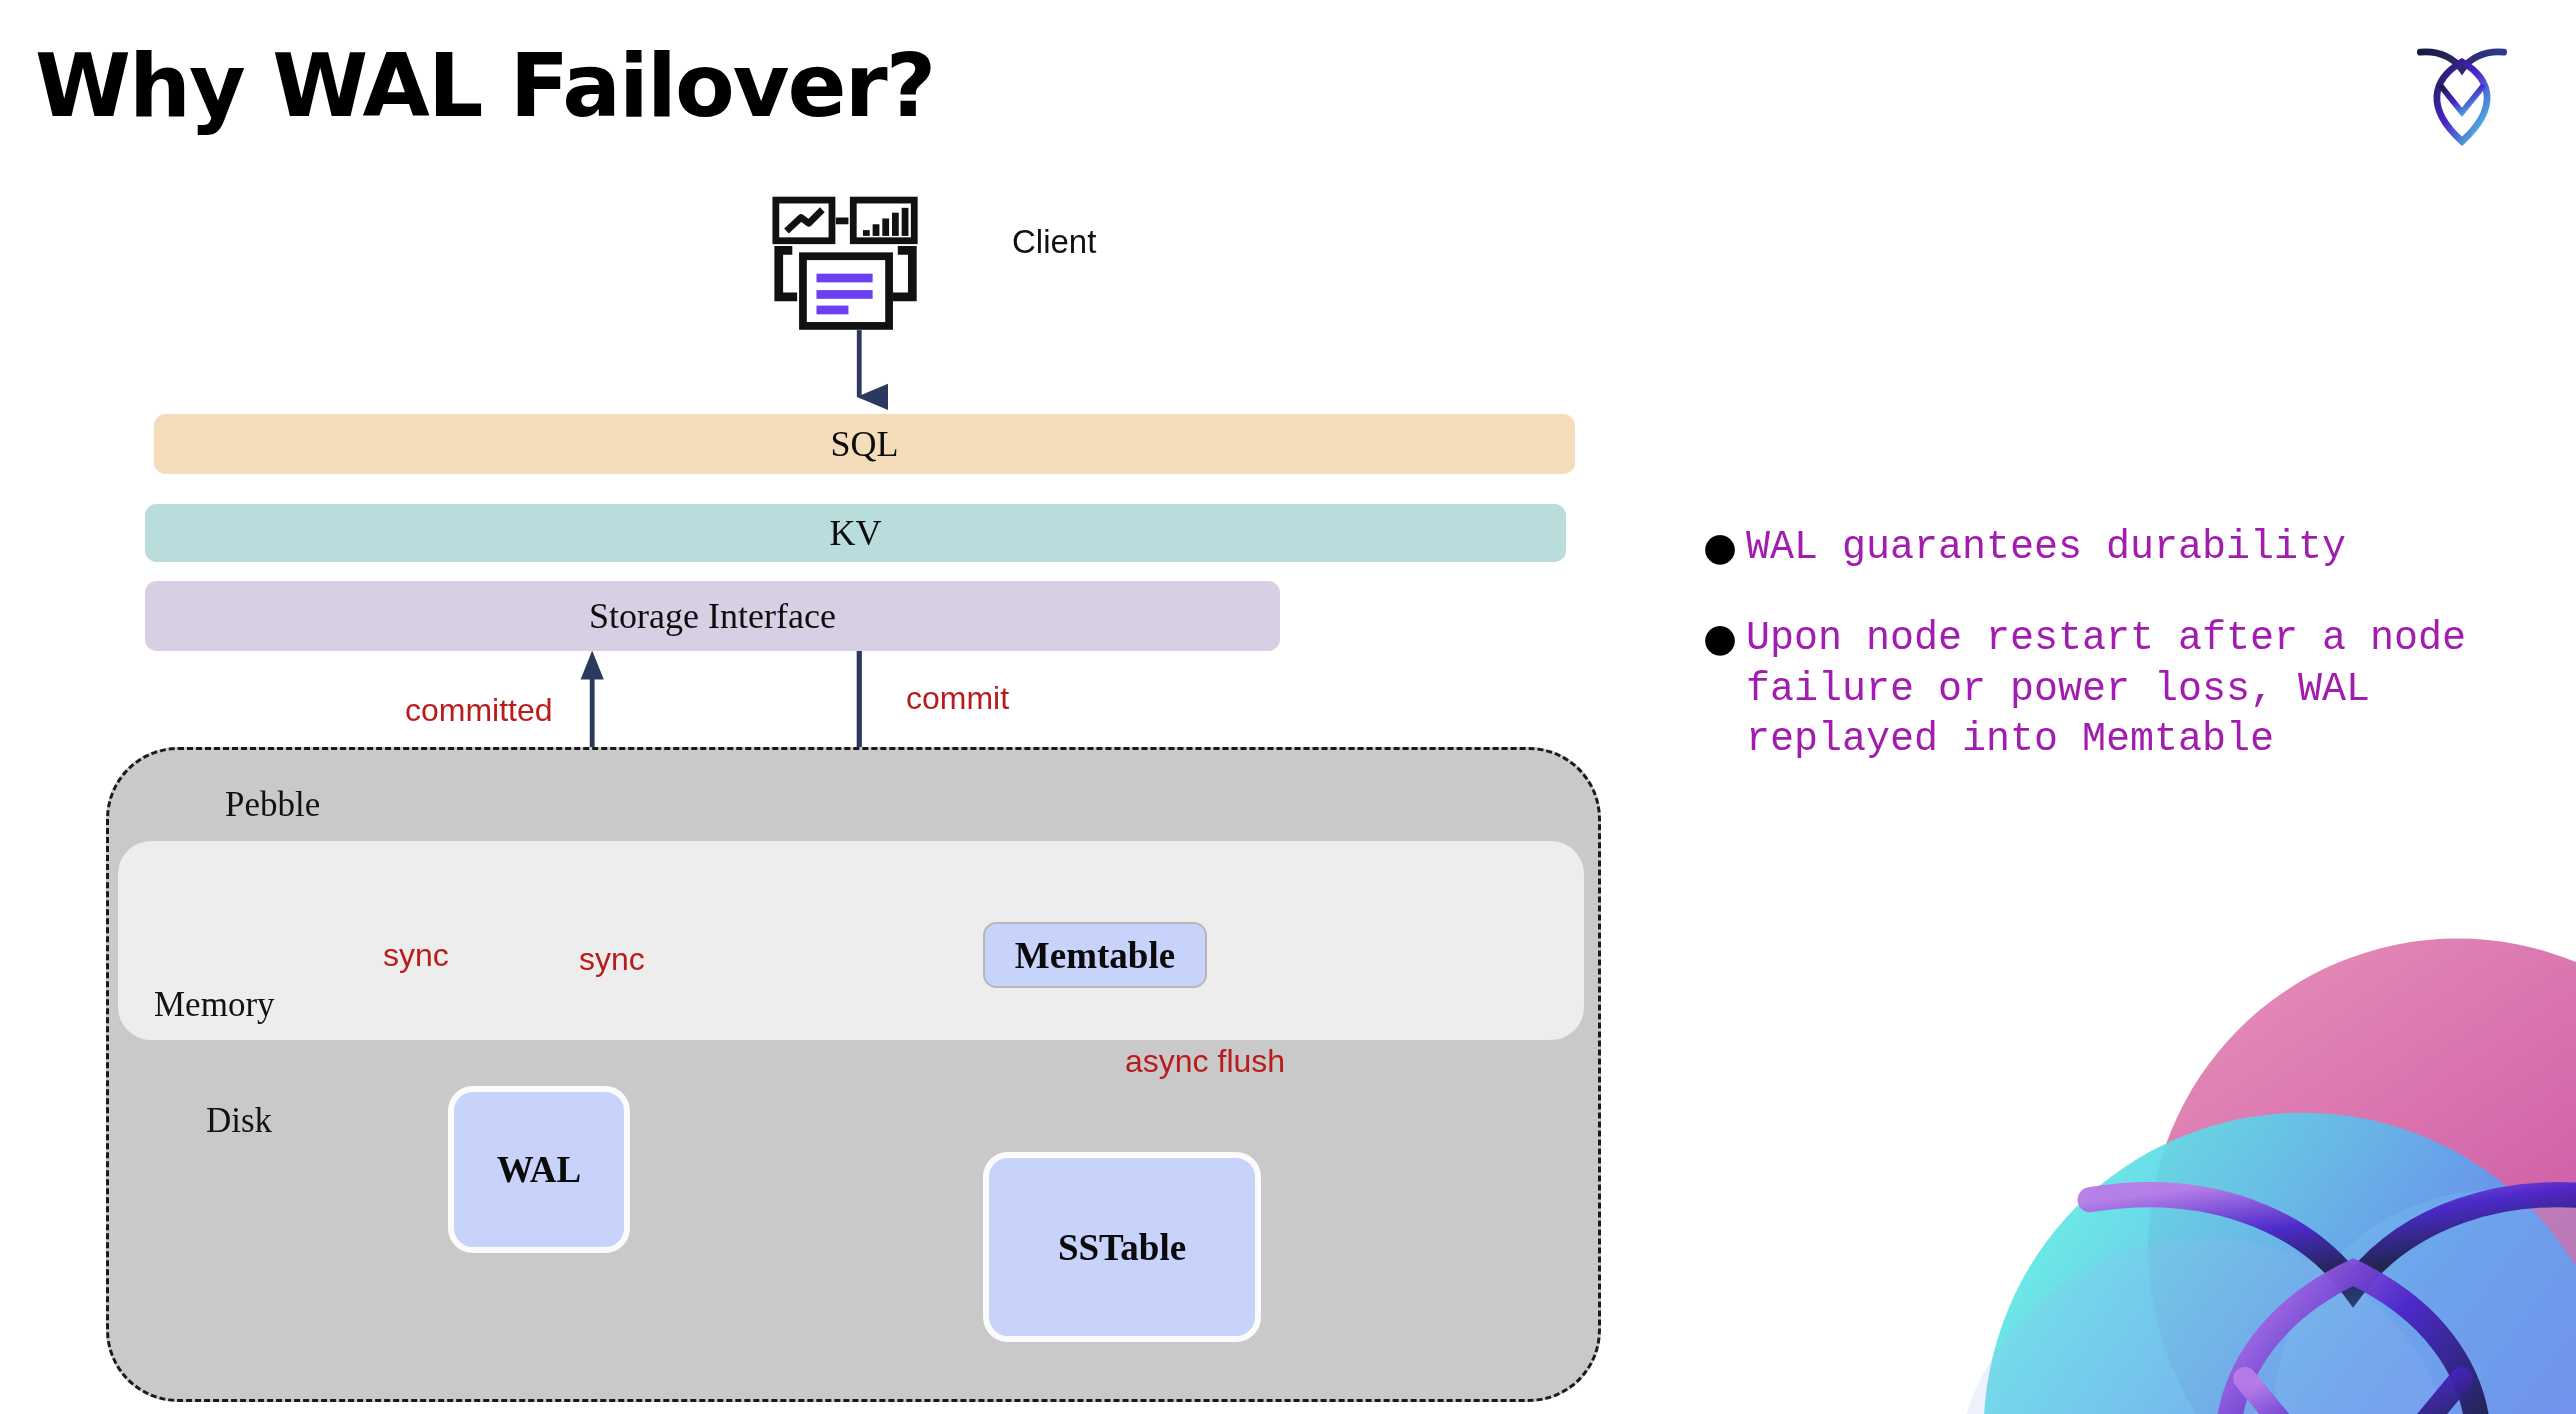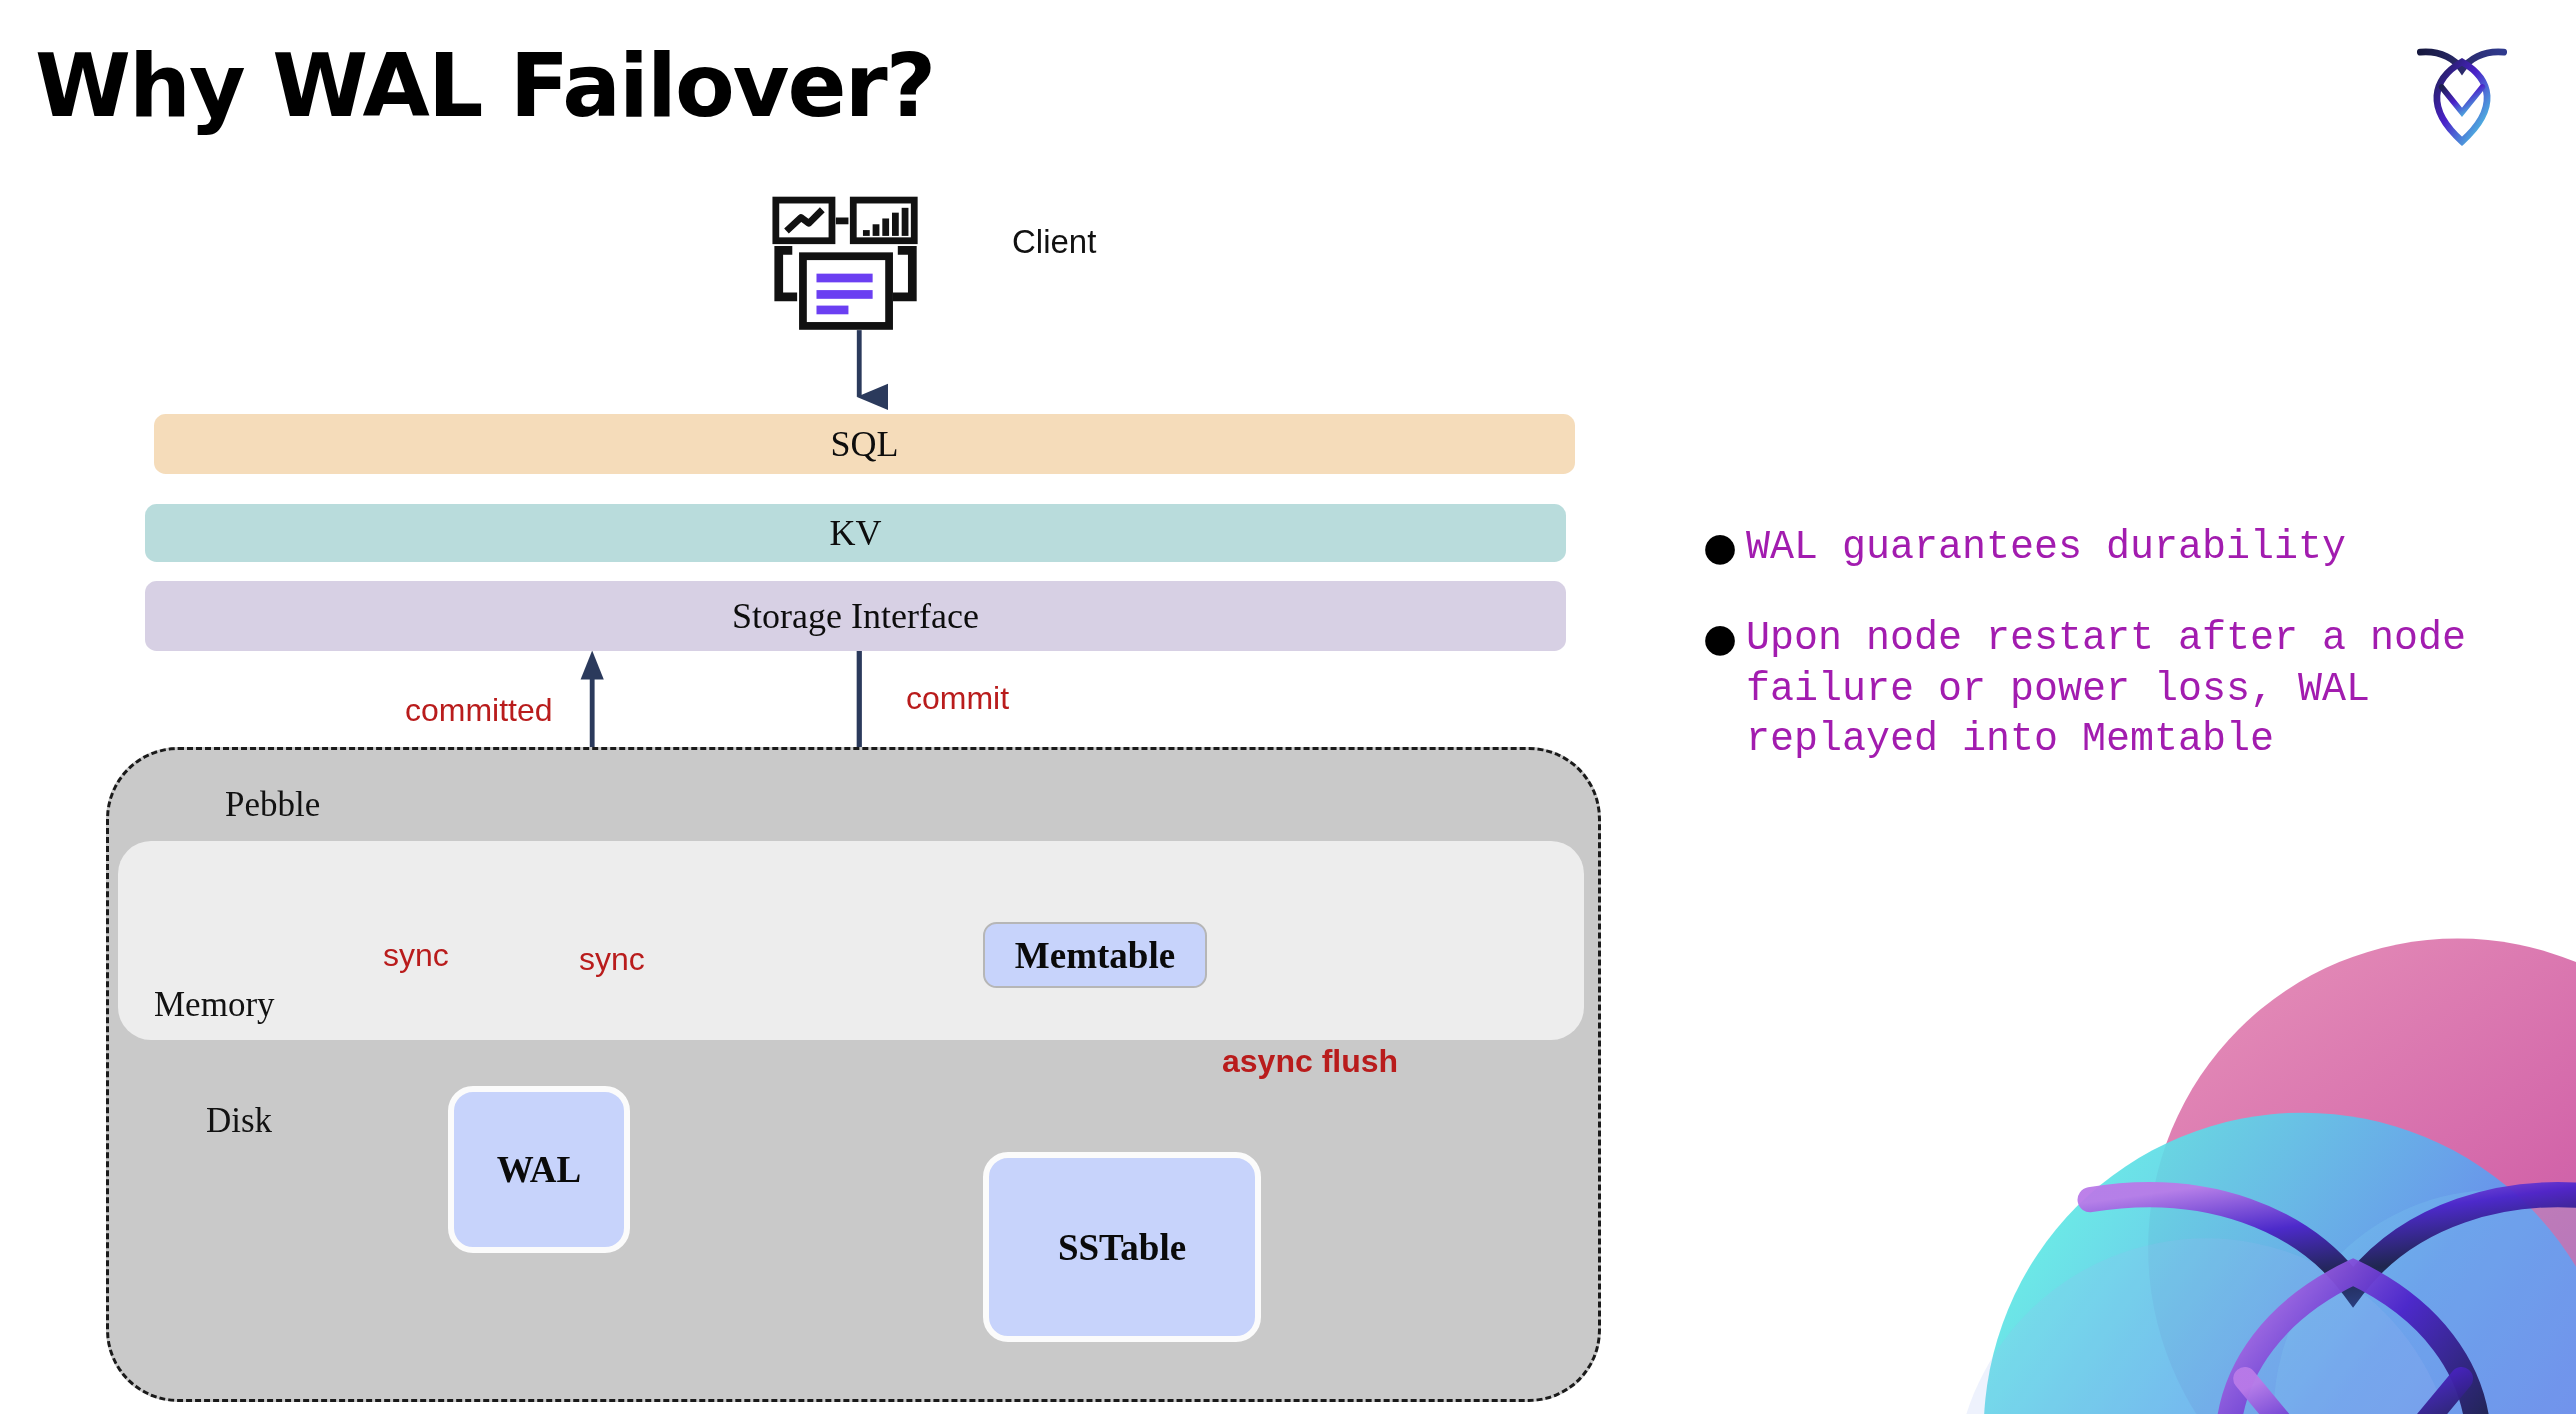--- a/index.html
+++ b/index.html
@@ -31,21 +31,21 @@
 
   
   .stack-bar{
     position:absolute;border-radius:11.6px;
     display:flex;align-items:center;justify-content:center;
     font-family:"Liberation Serif","DejaVu Serif",serif;
     font-size:36px;color:#0d0d0d;
   }
   #bar-sql{left:145px;top:414px;width:1421px;height:60px;background:#f5dcba;margin-left:9px;}
   #bar-kv{left:145px;top:504px;width:1421px;height:58px;background:#b9dcdc;}
-  #bar-storage{left:145px;top:581px;width:1421px;height:70px;background:#d7d0e4;}
+  #bar-storage{left:145px;top:581px;width:1135px;height:70px;background:#d7d0e4;}
 
   
   #pebble-container{
     position:absolute;left:106px;top:747px;width:1495px;height:655px;
     background:#c9c9c9;border:3.9px dashed #1a1a1a;border-radius:72px;
     box-sizing:border-box;
   }
   #memory-band{
     position:absolute;left:118px;top:841px;width:1466px;height:199px;
     background:#ededed;border-radius:33px;
@@ -73,21 +73,21 @@
   
   .edge-label{
     position:absolute;
     font-family:"Liberation Sans","DejaVu Sans",sans-serif;
     font-size:32px;color:#b91c1c;white-space:nowrap;
   }
   #label-committed{left:405px;top:692px;}
   #label-commit{left:906px;top:680px;}
   #label-sync-left{left:383px;top:937px;}
   #label-sync-right{left:579px;top:941px;}
-  #label-async-flush{left:1222px;top:1043px;font-weight:bold;}
+  #label-async-flush{left:1125px;top:1043px;}
 
   
   #client-icon{position:absolute;left:771px;top:196px;width:151px;height:134px;}
   #label-client{
     position:absolute;left:1012px;top:223px;
     font-family:"Liberation Sans","DejaVu Sans",sans-serif;
     font-size:33px;color:#111;white-space:nowrap;
   }
 
   

